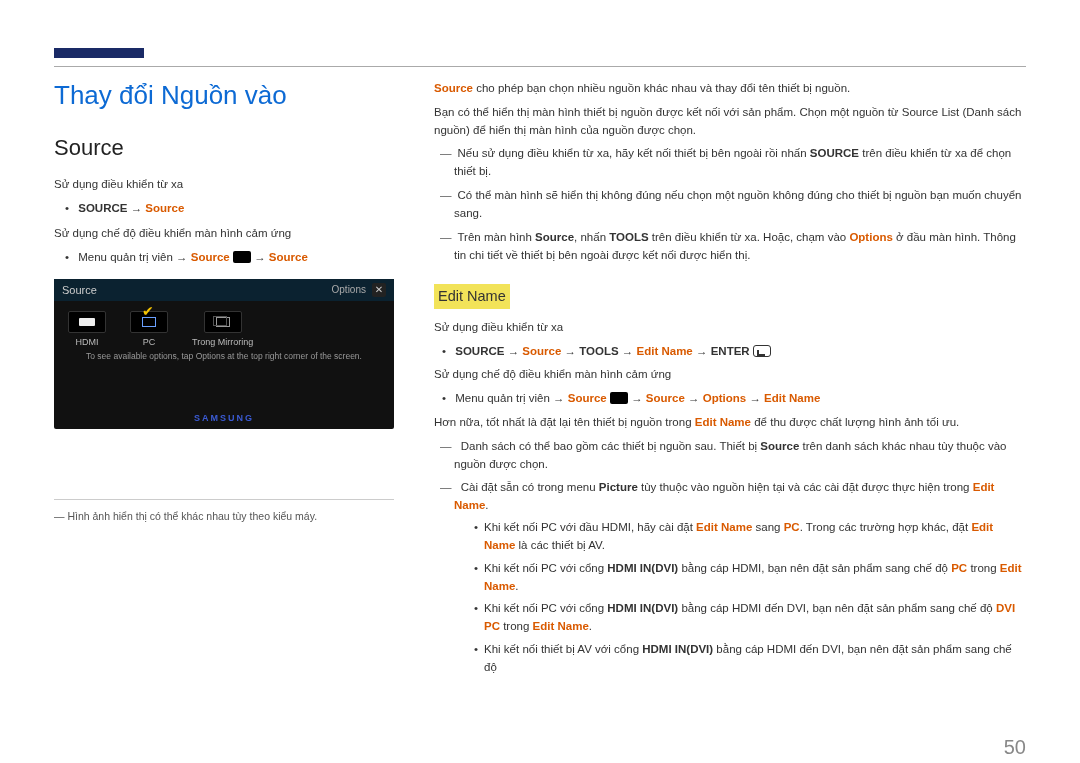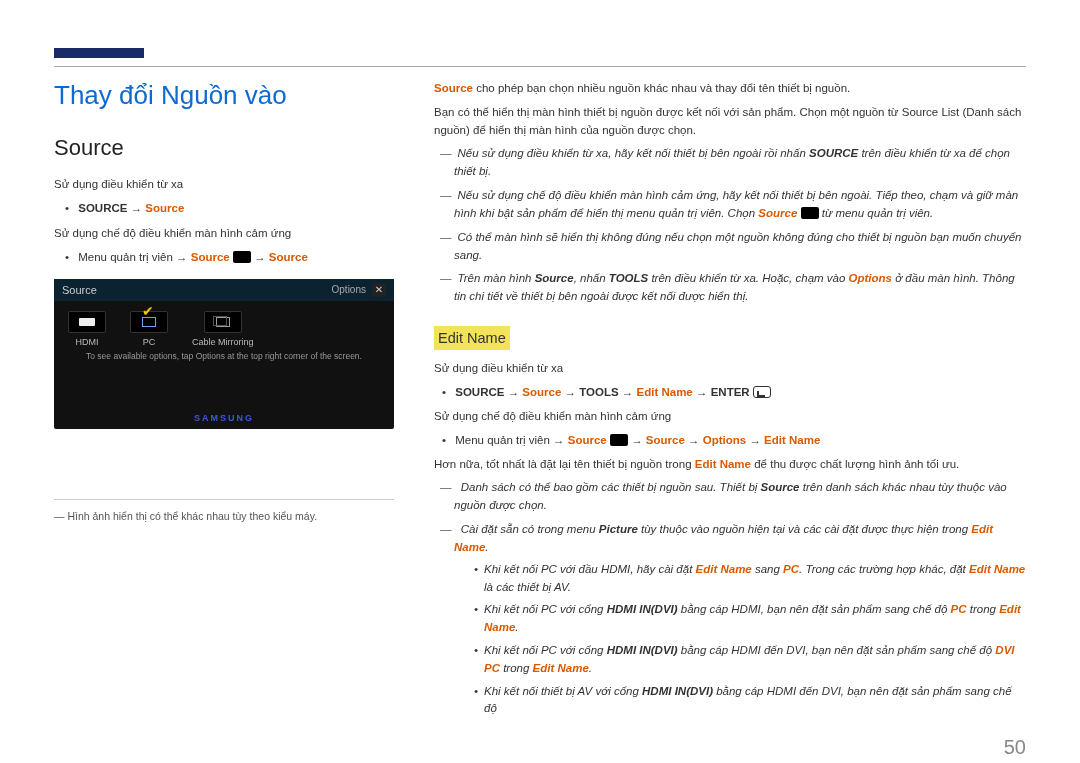--- a/index.html
+++ b/index.html
@@ -27,21 +27,21 @@
   .ss-icons { display:flex; gap:24px; padding:10px 14px 4px 14px; }
   .ss-item { display:flex; flex-direction:column; align-items:center; gap:4px; font-size:9px; color:#bbb; position:relative;}
   .ss-icon-box { width:38px; height:22px; background:#000; border:1px solid #333; border-radius:2px; display:flex; align-items:center; justify-content:center; }
   .ss-check { position:absolute; top:-8px; left:12px; color:#f5c400; font-size:14px;}
   .ss-hint { text-align:center; font-size:8.5px; color:#999; margin-top:0; }
   .ss-logo { position:absolute; bottom:6px; left:50%; transform:translateX(-50%); font-size:9px; letter-spacing:2px; color:#3b5bd4; font-weight:bold;}
   .divider { height:1px; background:#ccc; margin:70px 0 10px 0; }
   .footnote { font-size:10.5px; color:#555; }
   .para { margin-bottom: 6px; }
   .dash-list { margin: 4px 0 10px 0; }
-  .dash-item { padding-left: 20px; text-indent:-14px; margin-bottom:6px;font-style:italic; }
+  .dash-item { padding-left: 20px; text-indent:-14px; margin-bottom:6px; }
   .dash-item::before { content:"\2015"; margin-right:6px; color:#555; }
   .edit-name-h { display:inline-block; background: #f2e359; color:#333; font-size:14.5px; padding:1px 4px; margin:10px 0 10px 0; }
   .bullet-list { margin:2px 0 6px 0; }
   .bullet-item { padding-left:18px; text-indent:-10px; margin-bottom:5px; }
   .bullet-item::before { content:"\2022"; margin-right:6px; }
   .sub-bullet-list { margin:4px 0 4px 12px; }
   .pagenum { position:absolute; bottom:4px; right:54px; font-size:20px; color:#888; }
 </style>
 </head>
 <body>
@@ -87,38 +87,37 @@
                 <span style="width:14px;height:10px;border:1px solid #6aa0ff;display:block;"></span>
               </div>
             <span>PC</span>
           </div>
           <div class="ss-item">
             <div class="ss-icon-box">
                 <span style="width:14px;height:10px;border:1px solid #999;display:block;position:relative;">
                   <span style="position:absolute;left:-4px;top:-2px;width:14px;height:10px;border:1px solid #555;"></span>
                 </span>
               </div>
-            <span>Cable Mirroring</span>
+            <span>Trong Mirroring</span>
           </div>
         </div>
         <div class="ss-hint">To see available options, tap Options at the top right corner of the screen.</div>
         <div class="ss-logo">SAMSUNG</div>
       </div>
 
       <div class="divider"></div>
       <div class="footnote">― Hình ảnh hiển thị có thể khác nhau tùy theo kiểu máy.</div>
     </div>
 
     <div class="col-right">
       <div class="para"><span class="bold orange">Source</span><span> cho phép bạn chọn nhiều nguồn khác nhau và thay đổi tên thiết bị nguồn.</span></div>
       <div class="para">Bạn có thể hiển thị màn hình thiết bị nguồn được kết nối với sản phẩm. Chọn một nguồn từ Source List (Danh sách nguồn) để hiển thị màn hình của nguồn được chọn.</div>
 
       <div class="dash-list">
         <div class="dash-item"><span>Nếu sử dụng điều khiển từ xa, hãy kết nối thiết bị bên ngoài rồi nhấn </span><span class="bold">SOURCE</span><span> trên điều khiển từ xa để chọn thiết bị.</span></div>
-        <div class="dash-item"><span>Nếu sử dụng chế độ điều khiển màn hình cảm ứng, hãy kết nối thiết bị bên ngoài. Tiếp theo, chạm và giữ màn hình khi bật sản phẩm để hiển thị menu quản trị viên. Chọn </span><span class="bold orange">Source</span> <span class="black-icon"></span><span> từ menu quản trị viên.</span></div>
         <div class="dash-item">Có thể màn hình sẽ hiển thị không đúng nếu chọn một nguồn không đúng cho thiết bị nguồn bạn muốn chuyển sang.</div>
         <div class="dash-item"><span>Trên màn hình </span><span class="bold">Source</span><span>, nhấn </span><span class="bold">TOOLS</span><span> trên điều khiển từ xa. Hoặc, chạm vào </span><span class="bold orange">Options</span><span> ở đầu màn hình. Thông tin chi tiết về thiết bị bên ngoài được kết nối được hiển thị.</span></div>
       </div>
 
       <div class="edit-name-h">Edit Name</div>
 
       <div class="para">Sử dụng điều khiển từ xa</div>
       <div class="bullet-list">
         <div class="bullet-item">
           <span class="bold">SOURCE</span><span> → </span><span class="bold orange">Source</span><span> → </span><span class="bold">TOOLS</span><span> → </span><span class="bold orange">Edit Name</span><span> → </span><span class="bold">ENTER</span> <span class="enter-icon"></span>

